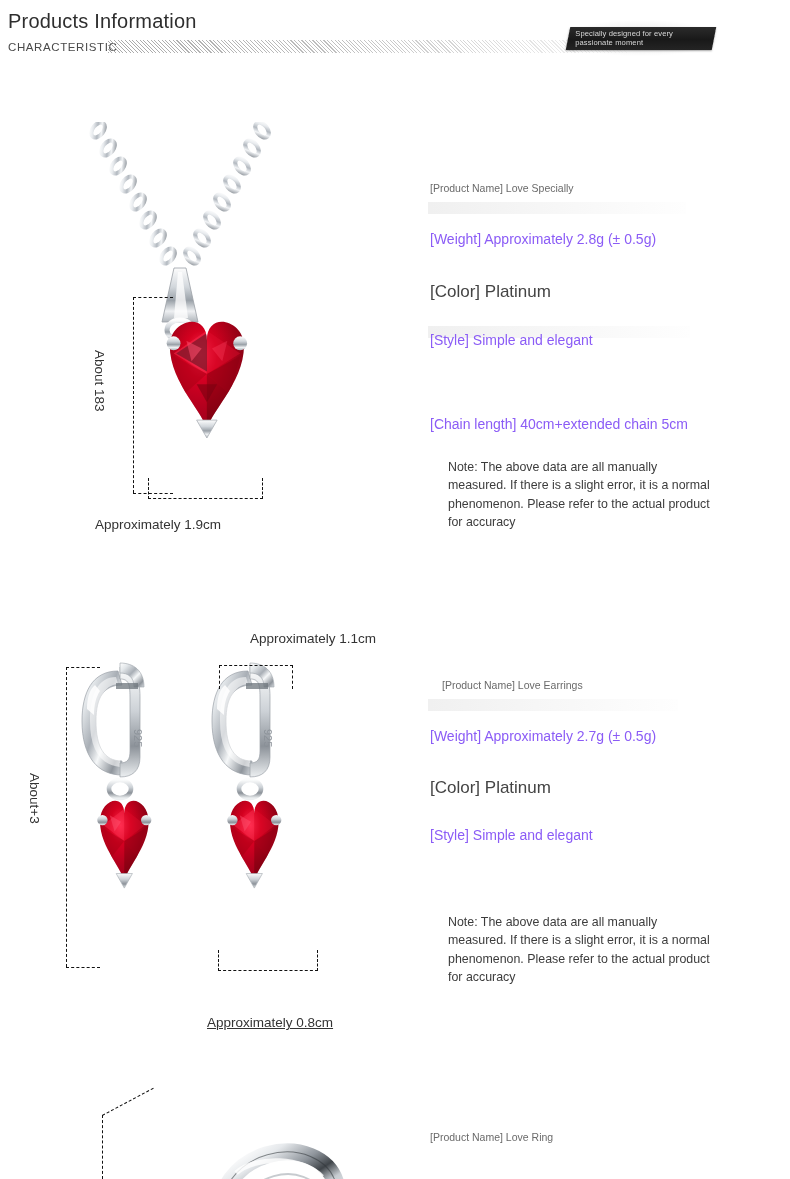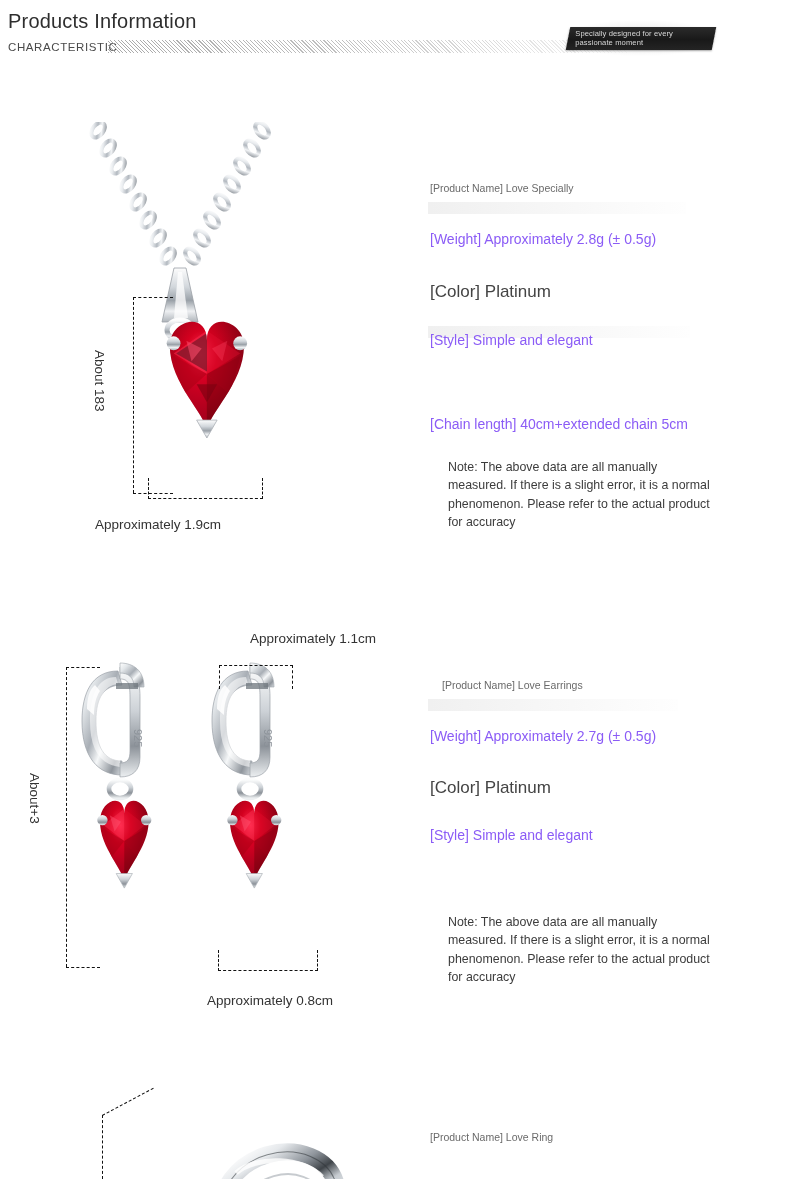--- a/index.html
+++ b/index.html
@@ -344,21 +344,21 @@
     <div class="dash dash-v" style="left:292px; top:50px; height:24px;"></div>
 
     <div class="dash dash-v" style="left:66px; top:52px; height:300px;"></div>
     <div class="dash dash-h" style="left:66px; top:52px; width:34px;"></div>
     <div class="dash dash-h" style="left:66px; top:352px; width:34px;"></div>
     <div class="measure-v" style="left:42px; top:158px;">About+3</div>
 
     <div class="dash dash-h" style="left:218px; top:355px; width:100px;"></div>
     <div class="dash dash-v" style="left:218px; top:335px; height:21px;"></div>
     <div class="dash dash-v" style="left:317px; top:335px; height:21px;"></div>
-    <div class="measure" style="left:207px; top:378px;">Approximately 0.8cm</div>
+    <div class="measure" style="left:207px; top:400px;text-decoration:underline;">Approximately 0.8cm</div>
   </div>
 
   <div class="text-col">
     <div class="ghost-line" style="left:0; top:84px; width:250px;"></div>
     <div class="spec spec-sm" style="position:absolute; left:2px; top:64px;margin-left:12px;">[Product Name] Love Earrings</div>
     <div class="spec spec-md" style="position:absolute; left:2px; top:113px;">[Weight] Approximately 2.7g (± 0.5g)</div>
     <div class="spec spec-lg" style="position:absolute; left:2px; top:163px;">[Color] Platinum</div>
     <div class="spec spec-md" style="position:absolute; left:2px; top:212px;">[Style] Simple and elegant</div>
     <div class="note" style="position:absolute; left:2px; top:298px;">Note: The above data are all manually measured. If there is a slight error, it is a normal phenomenon. Please refer to the actual product for accuracy</div>
   </div>

